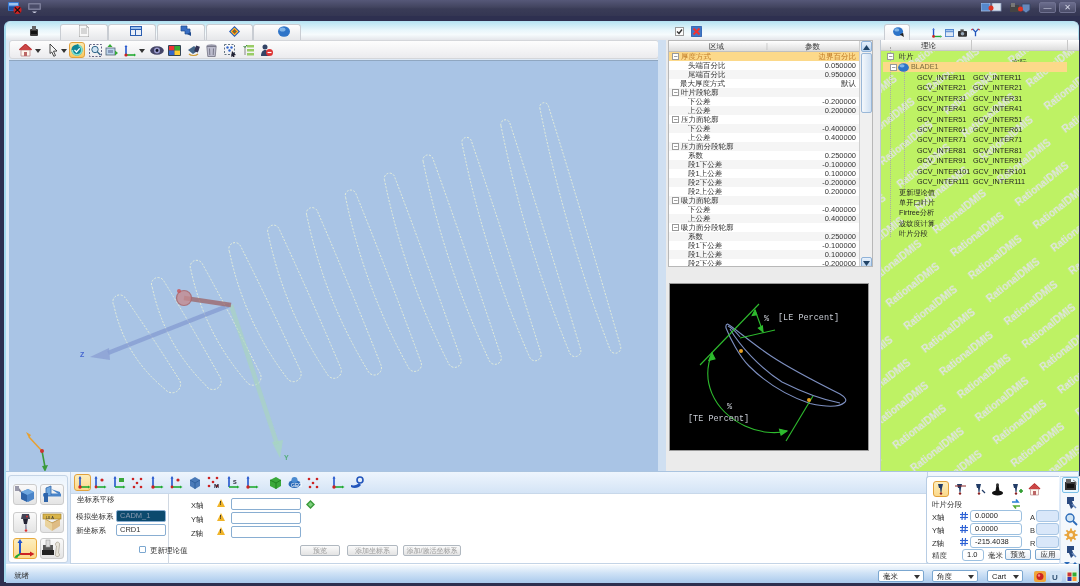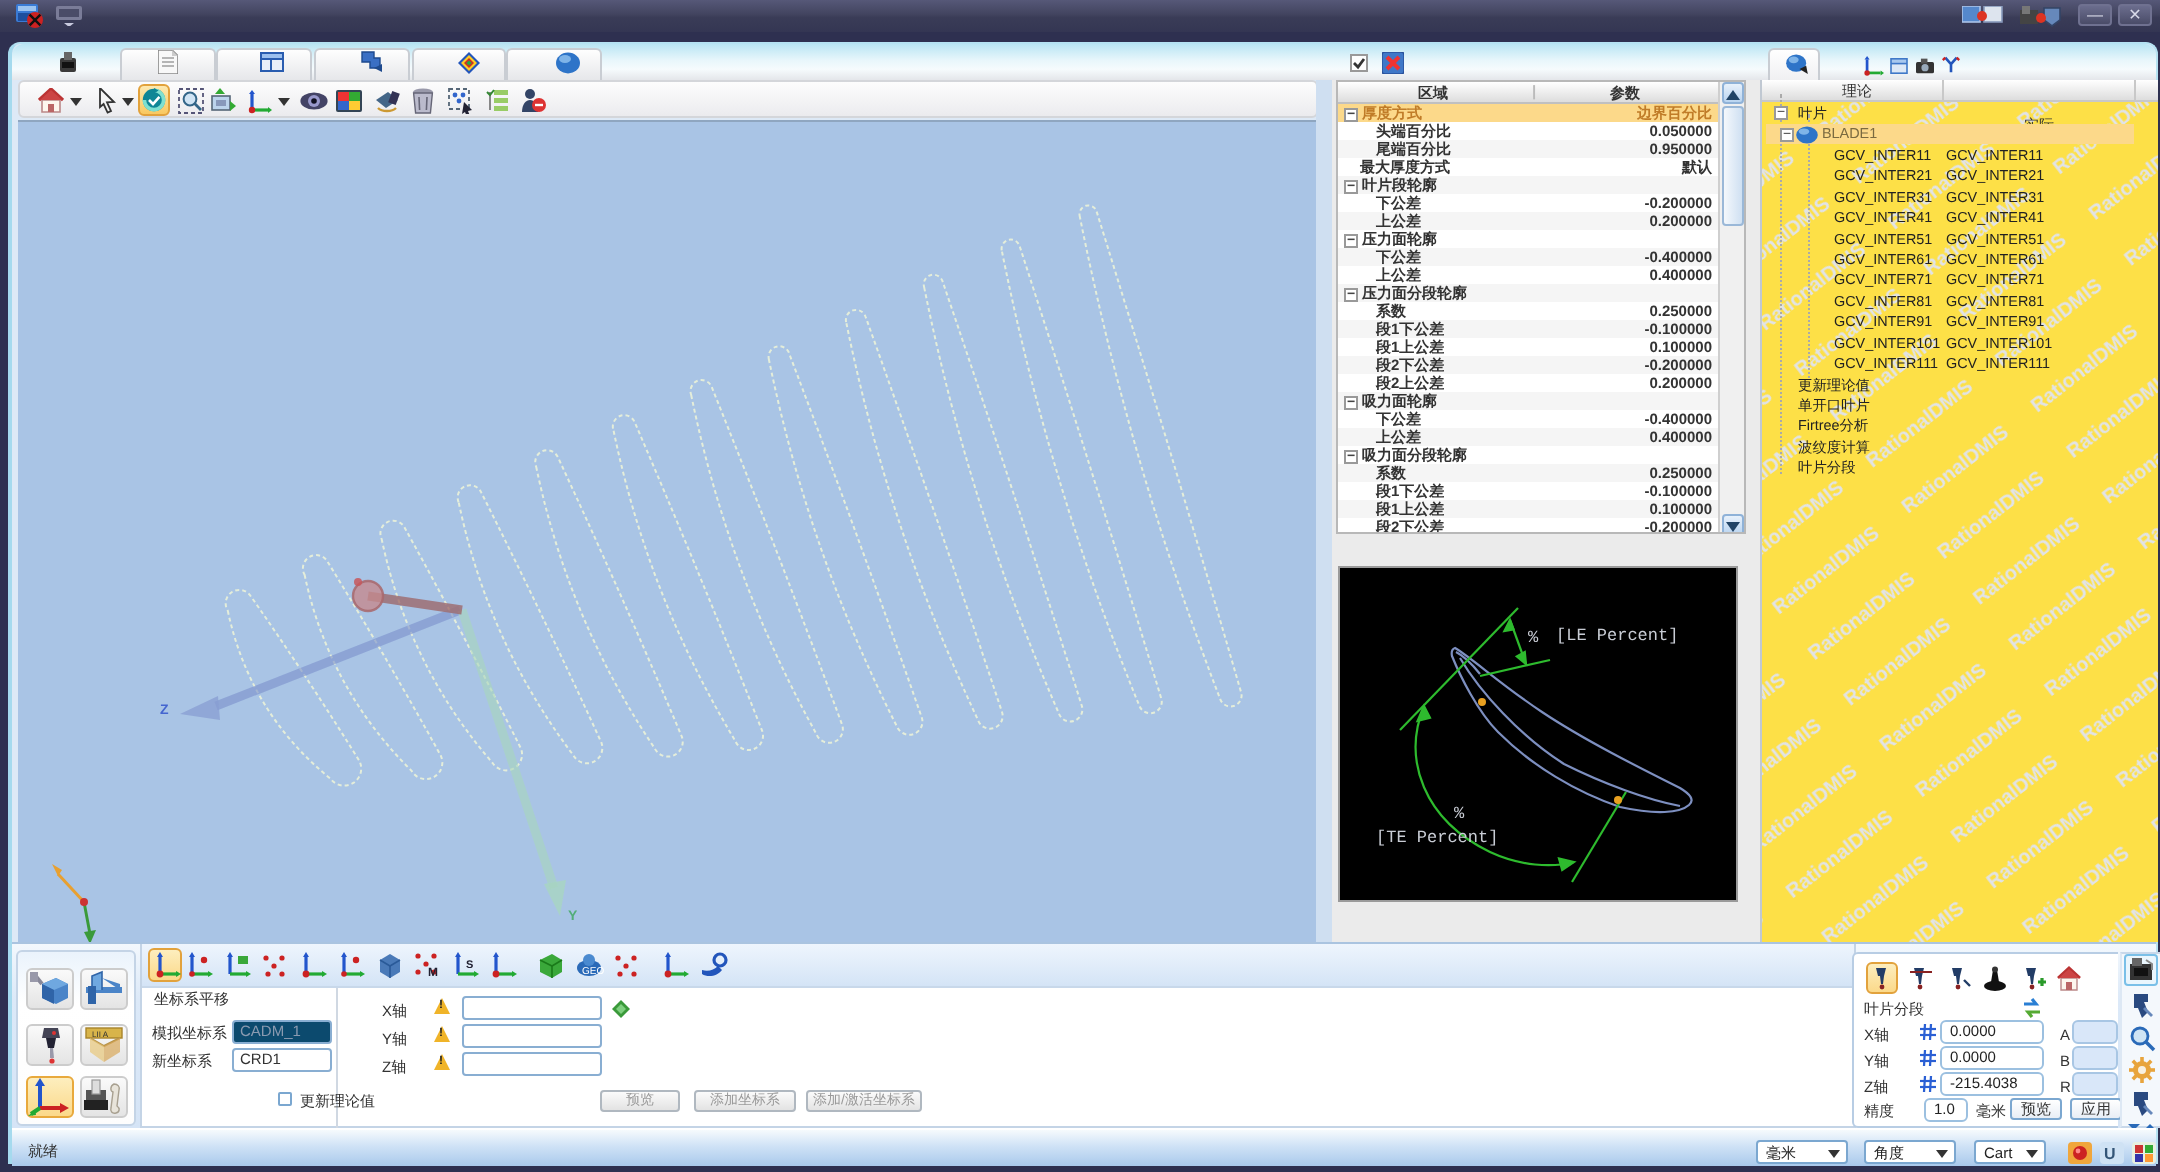--- a/index.html
+++ b/index.html
@@ -18,32 +18,32 @@
 #tabstrip { position:absolute; left:0; top:0; width:100%; height:18px;
   background:linear-gradient(#b9e5f3,#e8f6fb 45%,#f6fbfd 70%,#e4e6ea); border-radius:6px 6px 0 0; }
 .tab { position:absolute; top:2px; height:16px; background:linear-gradient(#fefefe,#e6e7ea); border:1px solid #c9cdd3; border-bottom:none; border-radius:3px 3px 0 0; }
 
 #toolbar { position:absolute; left:3px; top:18px; width:650px; height:19px;
   background:linear-gradient(#fdfdfd,#ebebee); border:1px solid #d4d6da; border-radius:3px; }
 
 #viewport { position:absolute; left:3px; top:38px; width:652px; height:411px; background:#a9c4e5; border-top:1px solid #8fa6c0; }
 
 #midcol { position:absolute; left:652px; top:18px; width:222px; height:431px; background:#ebebeb; border-left:8px solid #cfdff1; }
-#ptable { position:absolute; left:2px; top:0px; width:205px; height:227px; background:#14b8a6; border:1px solid #b8b8b8; overflow:hidden;font-weight:bold; }
+#ptable { position:absolute; left:2px; top:0px; width:205px; height:227px; background:#14b8a6; border:1px solid #b8b8b8; overflow:hidden; }
 #phead { position:absolute; left:0; top:0; width:100%; height:11px; background:linear-gradient(#ffffff,#dddddd); border-bottom:1px solid #c0c0c0; font-size:7.5px; color:#333; }
 .tr { position:absolute; left:0; width:191px; height:9px; font-size:7.5px; line-height:9px; white-space:nowrap; }
 .tl { position:absolute; }
 .tv { position:absolute; right:4px; }
 .mbx { display:inline-block; width:7px; height:7px; border:1px solid #999; background:#fff; color:#444; font-size:7px; line-height:5px; text-align:center; margin-right:2px; vertical-align:0px; }
 #pscroll { position:absolute; right:0; top:0px; width:13px; height:227px; background:#f0f0f0; border-left:1px solid #cfcfcf; }
 .sbtn { position:absolute; left:1px; width:11px; height:11px; background:linear-gradient(#e8f1fb,#b9d4f0); border:1px solid #8fb2d8; border-radius:2px; }
 .sbtn svg { display:block; margin:2.5px auto 0; }
 #blackpanel { position:absolute; left:3px; top:243px; width:200px; height:168px; background:#000; border:1px solid #9a9a9a; }
 
-#rightpanel { position:absolute; left:874px; top:18px; width:199px; height:431px; background:#fde047; border-left:1px solid #c0c8d2; overflow:hidden; }
+#rightpanel { position:absolute; left:874px; top:18px; width:199px; height:431px; background:#bef264; border-left:1px solid #c0c8d2; overflow:hidden; }
 #nhead { position:absolute; left:0; top:0px; width:100%; height:11px; background:linear-gradient(#ffffff,#dddddd); border-bottom:1px solid #c8c8c8; font-size:7.5px; color:#333; }
 .nr { position:absolute; left:0; width:100%; height:10.4px; font-size:7.2px; line-height:10.4px; color:#222; white-space:nowrap; }
 .mbx2 { position:absolute; width:7px; height:7px; top:1.5px; border:1px solid #999; background:#fff; color:#444; font-size:7px; line-height:5px; text-align:center; }
 #ntree { position:absolute; left:0; top:11px; width:100%; height:398px; }
 
 #bottompanel { position:absolute; left:0; top:449px; width:100%; height:93px; background:linear-gradient(#f3f8fd,#dce9f8 30%,#d5e4f6); border-top:1px solid #aac4e0; }
 #lbtns { position:absolute; left:2px; top:3px; width:60px; height:88px; background:linear-gradient(#eaf3fc,#ffffff 30%,#fdfdfd); border:1px solid #c4d4e6; border-radius:3px; }
 .gbtn { position:absolute; width:24px; height:21px; background:linear-gradient(#fafafa,#e4e4e4); border:1px solid #cccccc; border-radius:3px; }
 .gbtn.hl { background:linear-gradient(#fdeebe,#fbd98a); border:1px solid #e8a93c; }
 #formpanel { position:absolute; left:64px; top:0px; width:858px; height:92px; background:#fff; border:1px solid #c4d4e6; border-top:none; }

